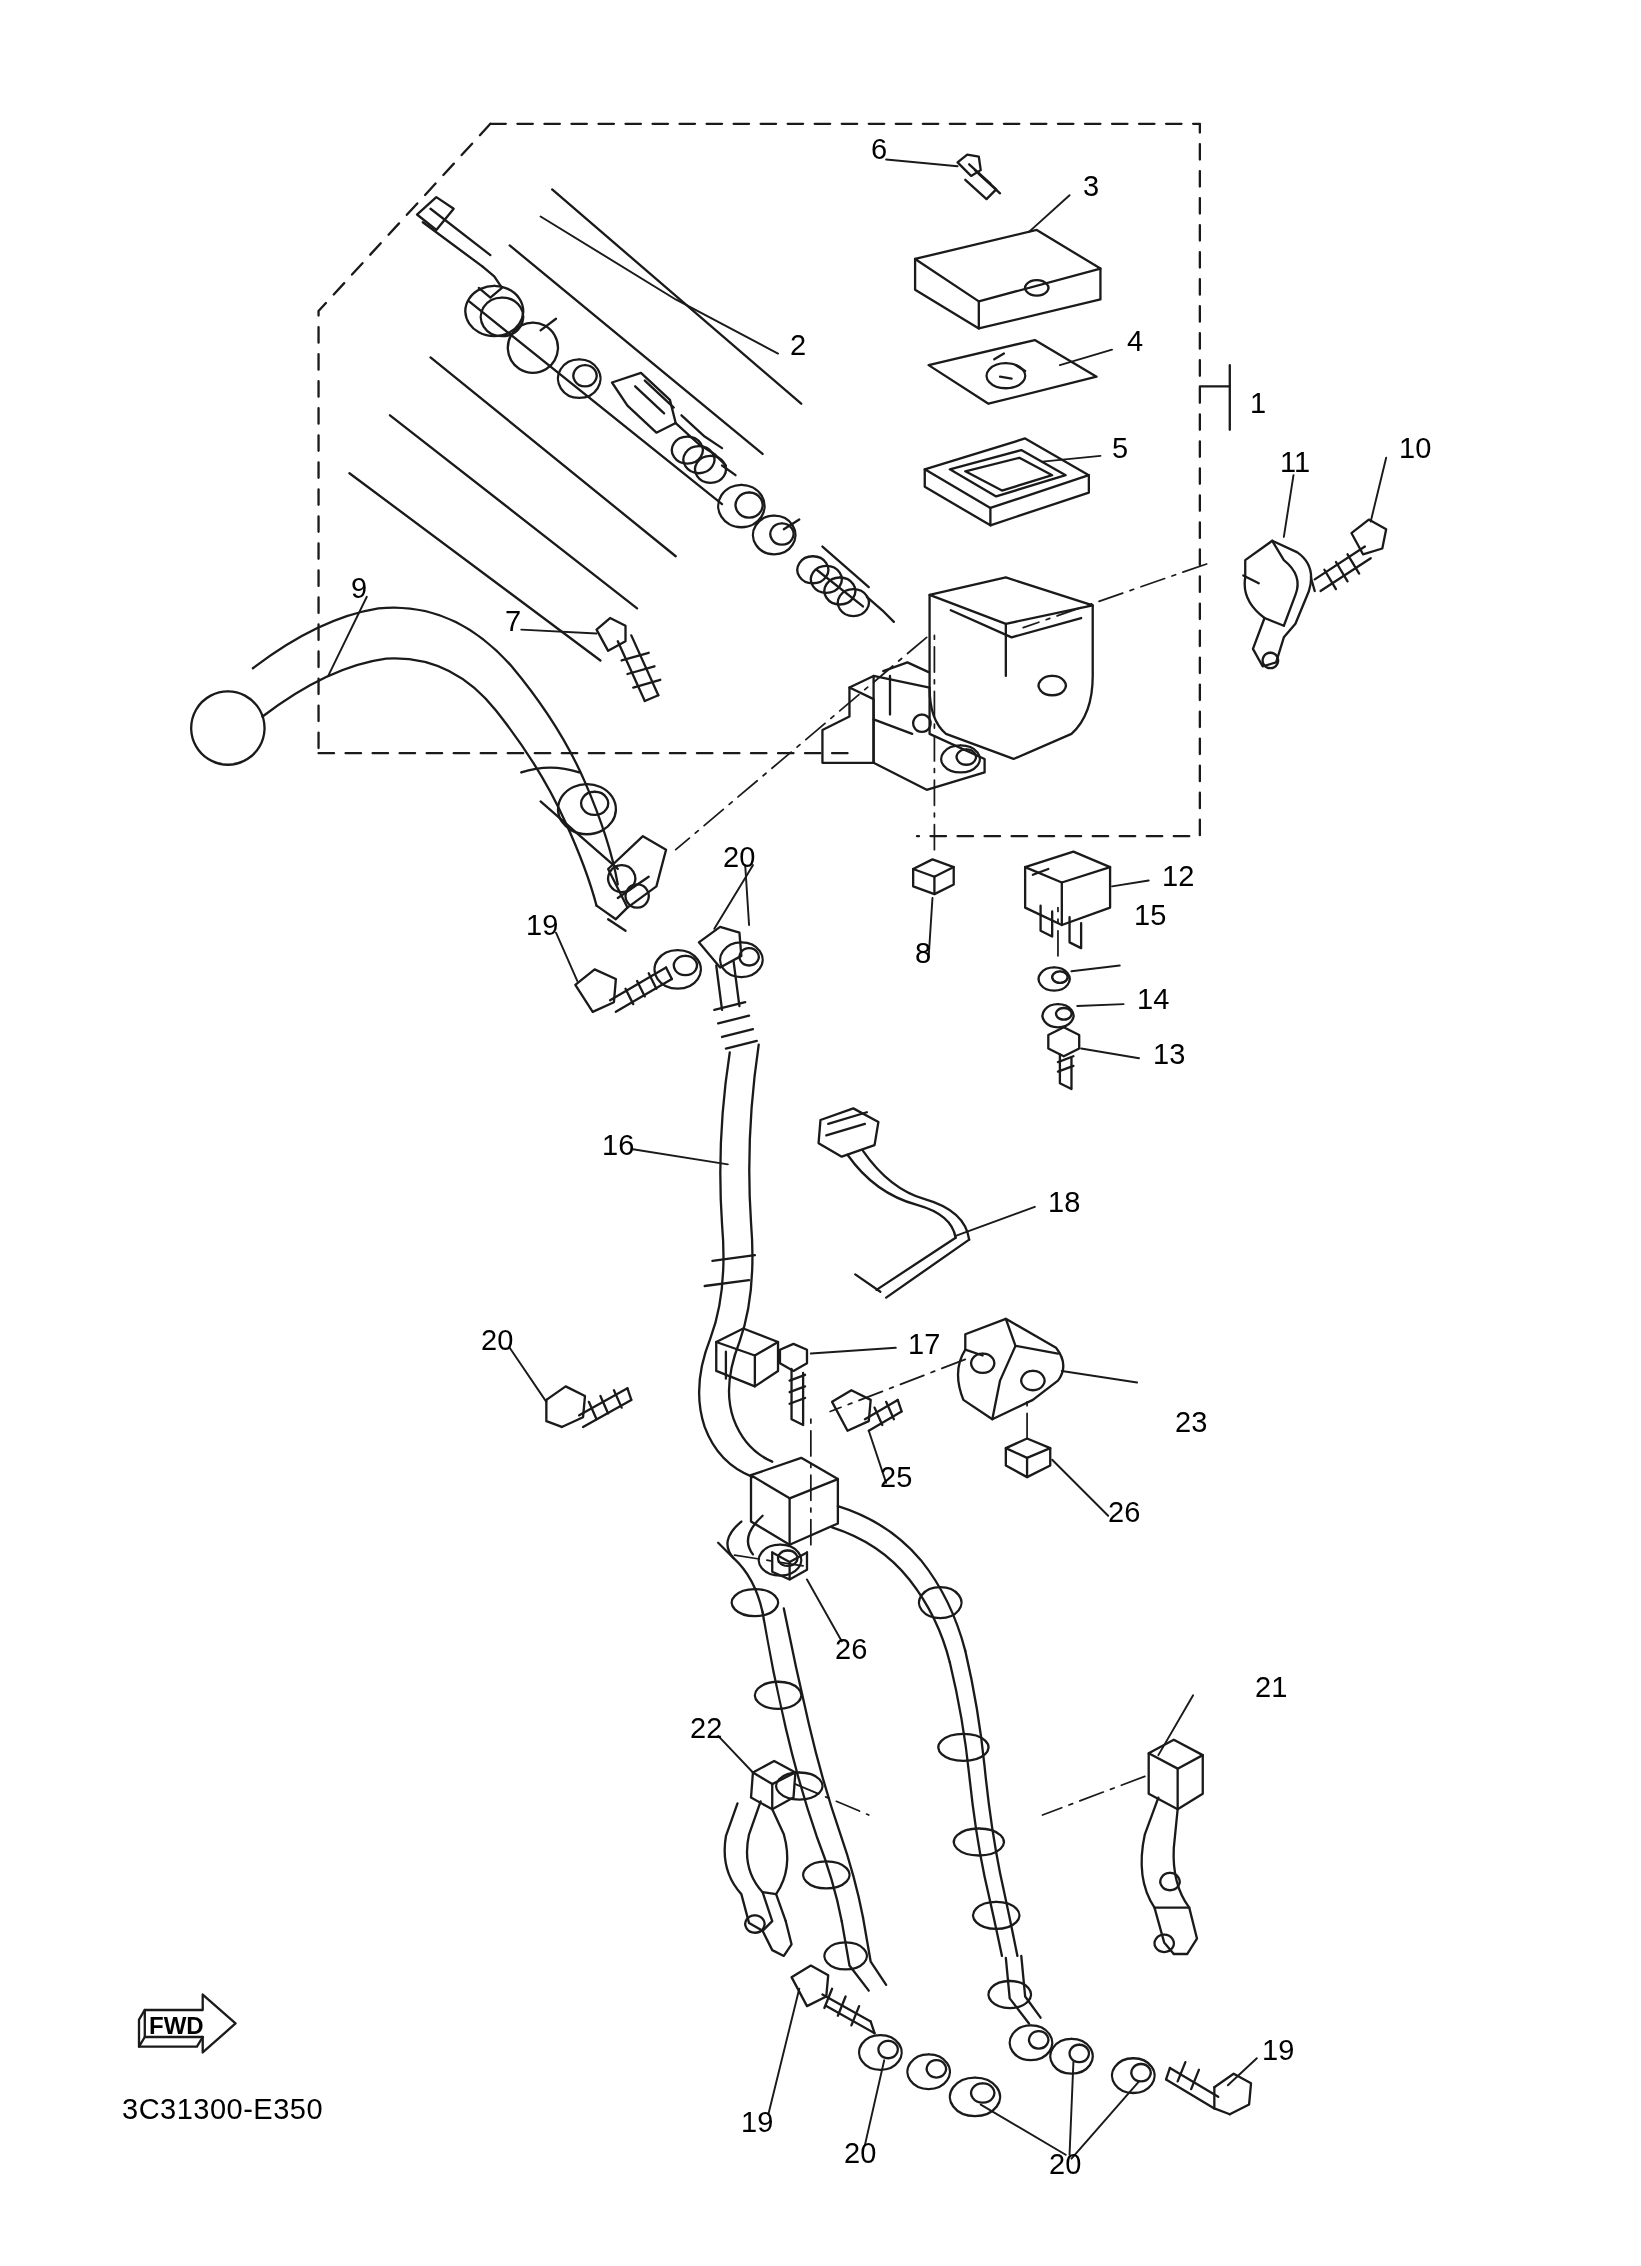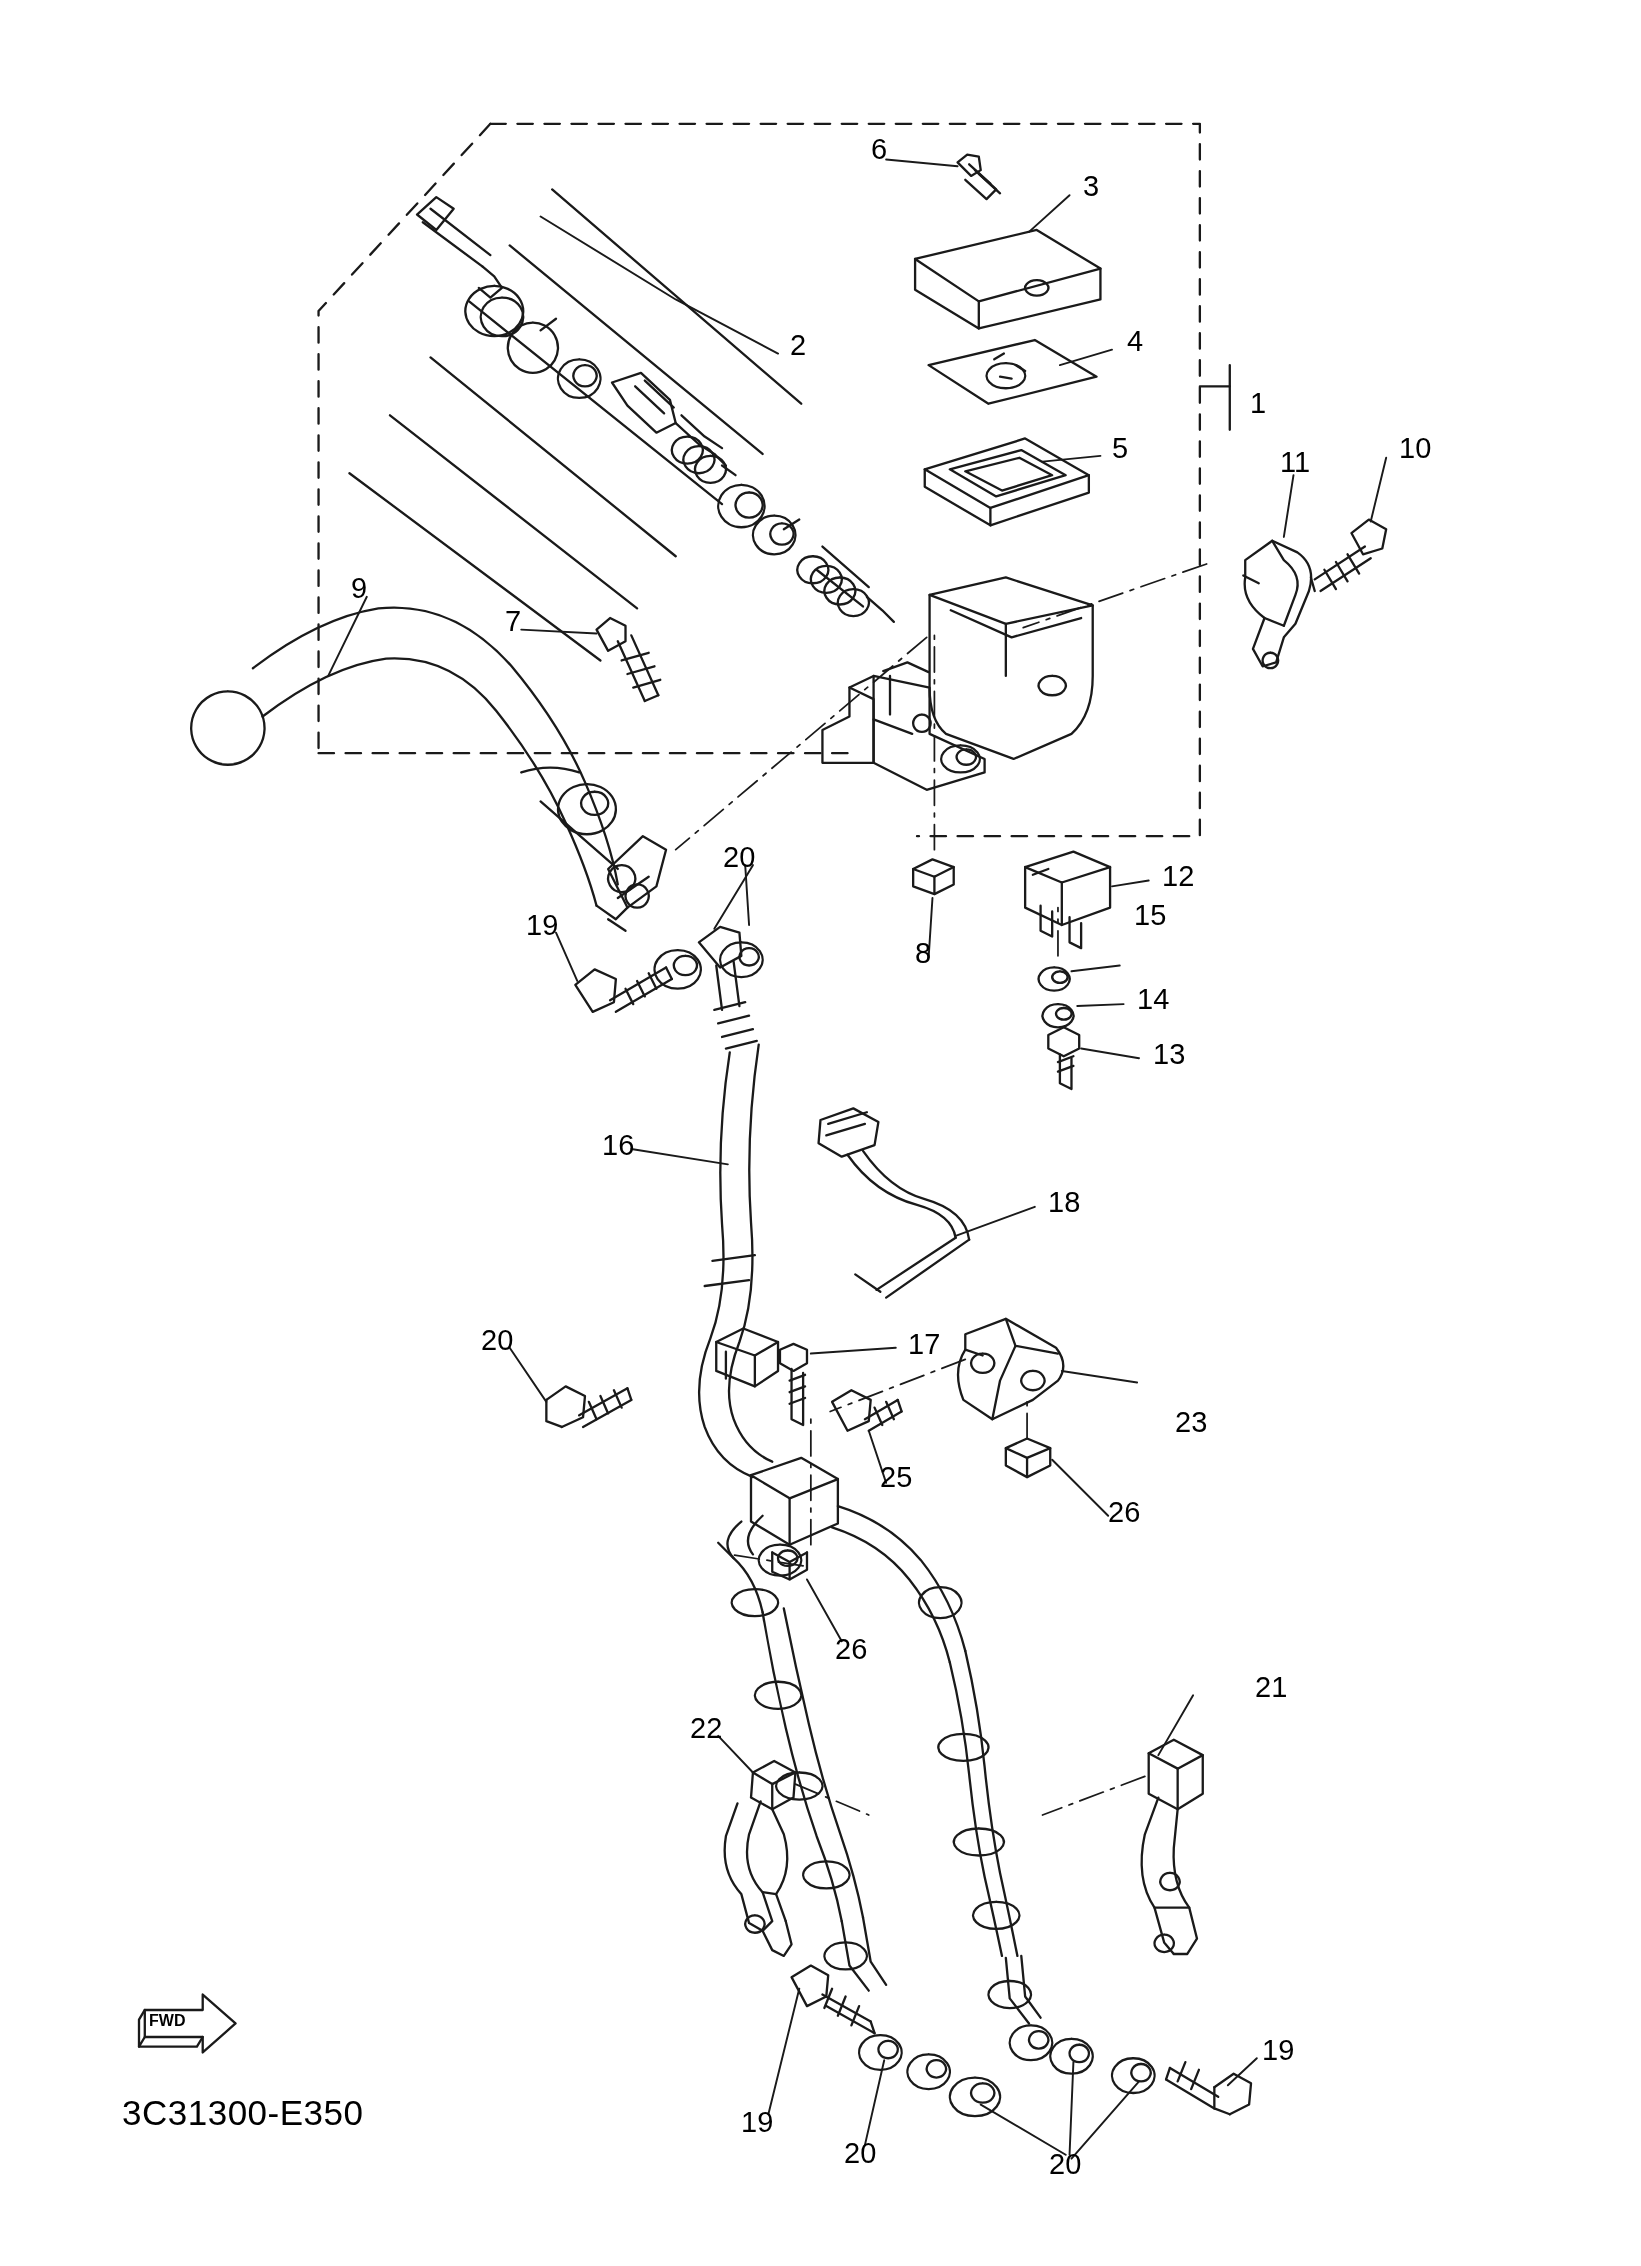--- a/index.html
+++ b/index.html
@@ -1,21 +1,21 @@
 <!DOCTYPE html>
 <html><head>
 <meta charset="utf-8">
 <style>
   html,body{margin:0;padding:0;background:#ffffff;}
   body{width:1641px;height:2266px;font-family:"Liberation Sans",sans-serif;color:#000;}
   #sheet{position:relative;width:1641px;height:2266px;overflow:hidden;}
   #art{position:absolute;left:0;top:0;width:1641px;height:2266px;}
   .lbl{position:absolute;font-family:"Liberation Sans",sans-serif;font-size:29px;line-height:29px;color:#000;white-space:nowrap;}
-  .diagcode{position:absolute;font-size:35px;letter-spacing:0.5px;}
-  .fwdtxt{position:absolute;font-size:16px;font-weight:bold;color:#000;}
+  .diagcode{position:absolute;font-size:29px;letter-spacing:0.5px;}
+  .fwdtxt{position:absolute;font-size:24px;font-weight:bold;color:#000;}
 </style>
 </head>
 <body>
 
 <div id="sheet">
 
   <svg id="art" viewBox="0 0 1700 2347">
     <g fill="none" stroke="#1a1a1a" stroke-width="2.4" stroke-linejoin="round" stroke-linecap="round">
 
       <g stroke-dasharray="16 12" stroke-width="2.4">

